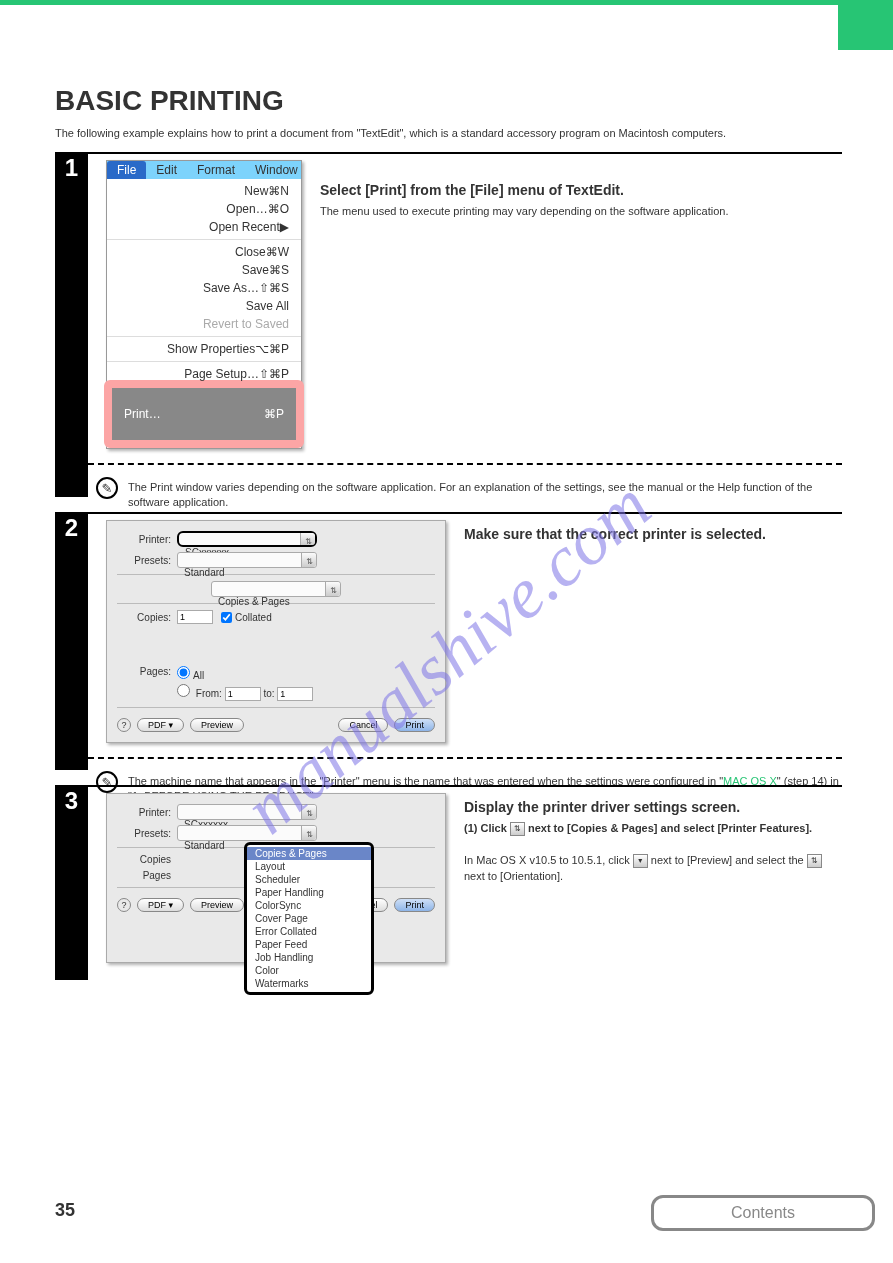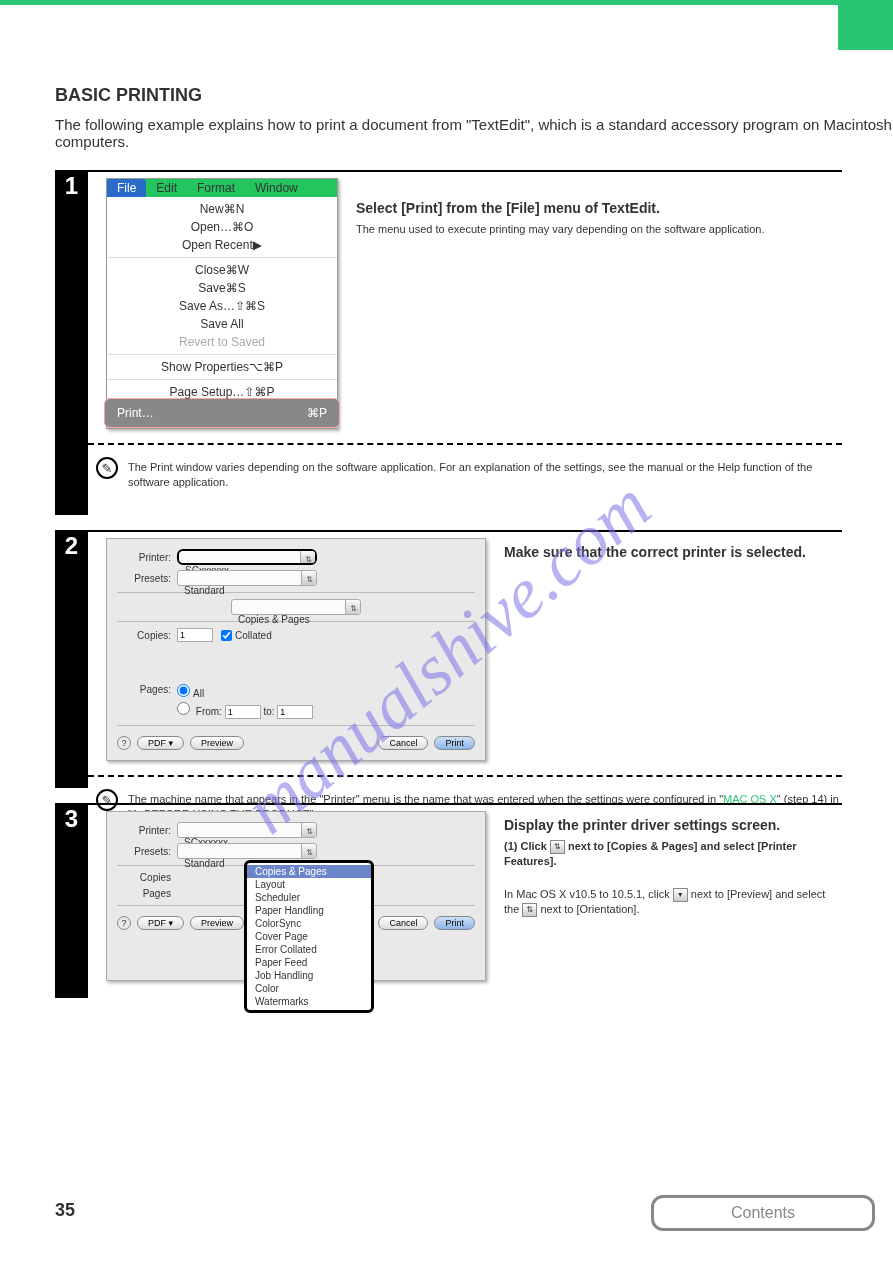--- a/index.html
+++ b/index.html
@@ -1,45 +1,45 @@
 <!DOCTYPE html>
 <html><head>
 <meta charset="utf-8">
 <style>
 * { box-sizing: border-box; margin: 0; padding: 0; }
 body { font-family: Arial, Helvetica, sans-serif; width: 893px; height: 1263px; background: #fff; position: relative; font-size: 12px; color: #333; }
 .header-bar { width: 100%; height: 5px; background: #27c574; }
 .green-block { position: absolute; top: 0; right: 0; width: 55px; height: 50px; background: #27c574; }
-.title { font-size: 18px; font-weight: bold; margin: 80px 12px 10px 55px; }
-.subtitle { font-size: 15px; margin: 0 0 20px 55px; }
+.title { font-size: 28px; font-weight: bold; margin: 80px 12px 10px 55px; }
+.subtitle { font-size: 11px; margin: 0 0 13px 55px; }
 
 .step-block { position: relative; margin-left: 55px; width: 787px; }
 .step-side { position: absolute; left: 0; top: 0; width: 33px; height: 100%; background: #000; color: #fff; text-align: center; font-size: 24px; font-weight: bold; padding-top: 2px; }
 .step-content { margin-left: 33px; padding: 6px 12px 6px 18px; border-top: 2px solid #000; }
 .step-instr { display: flex; gap: 18px; align-items: flex-start; }
 .step-text h3 { font-size: 14px; font-weight: bold; margin-bottom: 6px; }
 .step-text p { font-size: 11px; line-height: 1.4; }
 .dashed { border-bottom: 2px dashed #000; margin: 8px 0 0 33px; }
 .note-row { display: flex; align-items: flex-start; gap: 10px; margin-left: 33px; padding: 12px 0 18px 8px; }
 .note-icon { width: 22px; height: 22px; border: 2px solid #000; border-radius: 50%; display: flex; align-items: center; justify-content: center; font-size: 13px; flex-shrink: 0; }
 .note-text { font-size: 11px; line-height: 1.4; padding-top: 3px; }
 
 
-.mac-menu { width: 232px; background: #22c55e; border: 1px solid #999; font-size: 12px; font-family: "Lucida Grande", sans-serif; box-shadow: 2px 2px 3px rgba(0,0,0,0.3); }
+.mac-menu { width: 196px; background: #7dd3fc; border: 1px solid #999; font-size: 12px; font-family: "Lucida Grande", sans-serif; box-shadow: 2px 2px 3px rgba(0,0,0,0.3); }
 .menubar { display: flex; }
 .menubar span { padding: 2px 10px; }
 .menubar .active { background: #2a6ac8; color: #fff; border-radius: 3px 3px 0 0; }
 .menu-body { background: #fff; padding: 3px 0; }
-.mi { display: flex; justify-content: center; padding: 2px 12px; }
+.mi { display: flex; justify-content: flex-end; padding: 2px 12px; }
 .mi.dim { color: #aaa; }
 .msep { border-top: 1px solid #ddd; margin: 3px 0; }
-.mi-selected { display: flex; justify-content: space-between; padding: 7px 12px; background: #888; color: #fff; border: 1px solid #fca5a5; border-radius: 6px; margin: -3px; }
-
-
-.print-dialog { width: 380px; background: #e9e9e9; border: 1px solid #aaa; padding: 10px; font-size: 10px; font-family: "Lucida Grande", sans-serif; box-shadow: 2px 2px 3px rgba(0,0,0,0.3); }
+.mi-selected { display: flex; justify-content: space-between; padding: 19px 12px; background: #888; color: #fff; border: 8px solid #fca5a5; border-radius: 6px; margin: -3px; }
+
+
+.print-dialog { width: 340px; background: #e9e9e9; border: 1px solid #aaa; padding: 10px; font-size: 10px; font-family: "Lucida Grande", sans-serif; box-shadow: 2px 2px 3px rgba(0,0,0,0.3); }
 .pd-row { display: flex; align-items: center; margin-bottom: 5px; }
 .pd-label { width: 60px; text-align: right; padding-right: 6px; }
 .pd-select { flex: 0 0 140px; background: #fbfbfb; border: 1px solid #aaa; border-radius: 3px; padding: 12px 18px 0 6px; height: 16px; line-height: 15px; position: relative; }
 .pd-select::after { content: ""; position: absolute; right: 0; top: 0; width: 14px; height: 100%; border-left: 1px solid #aaa; background: linear-gradient(#fbfbfb,#ccc); border-radius: 0 3px 3px 0; }
 .pd-select::before { content: "⇅"; position: absolute; right: 3px; top: 1px; font-size: 8px; color: #555; z-index: 2; }
 .pd-select.highlight { border: 2px solid #000; border-radius: 6px; }
 .pd-hr { border: none; border-top: 1px solid #bbb; margin: 6px 0; }
 .pd-input { width: 36px; height: 14px; border: 1px solid #aaa; background: #fff; font-size: 9px; padding: 0 2px; }
 .pd-check { width: 11px; height: 11px; }
 .pd-radio { margin-right: 3px; }

